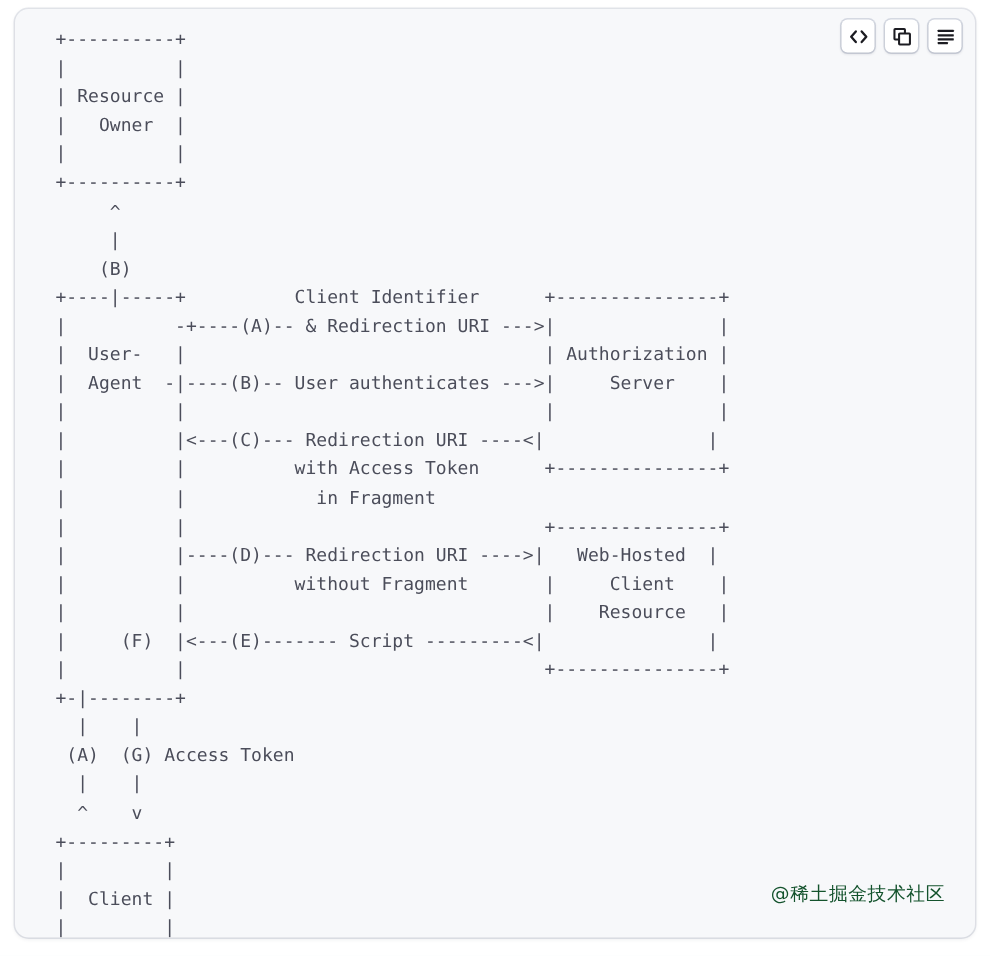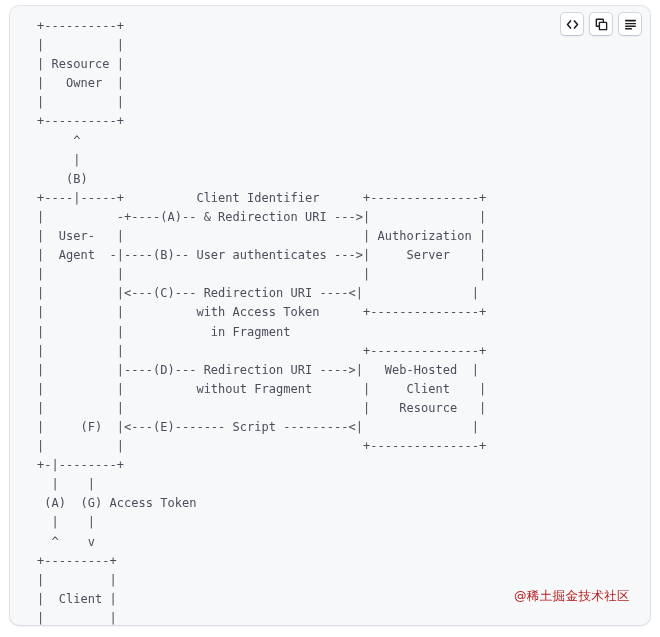--- a/index.html
+++ b/index.html
@@ -77,21 +77,21 @@
     white-space: pre;
     tab-size: 4;
   }
 
   .watermark {
     position: absolute;
     right: 20px;
     bottom: 20px;
     font-family: "DejaVu Sans", sans-serif;
     font-size: 12.5px;
-    color: #b91c1c;
+    color: #14532d;
     letter-spacing: 0.4px;
     user-select: none;
     white-space: nowrap;
   }
 </style>
 </head>
 <body>
 
 <div class="page">
 

